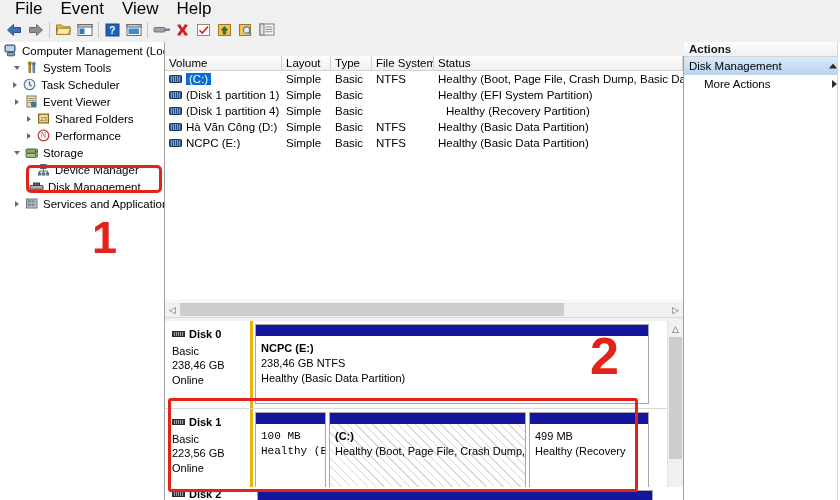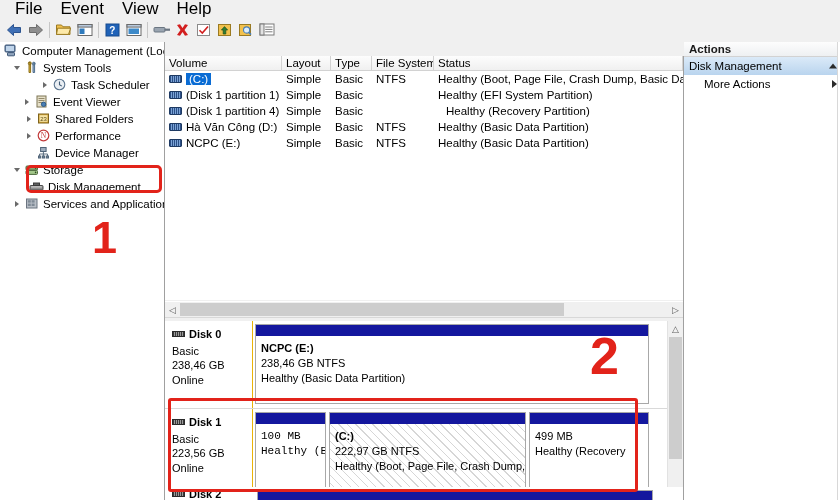--- a/index.html
+++ b/index.html
@@ -88,21 +88,21 @@
 
   
   .splitter{position:absolute;left:0;top:261px;width:518px;height:4px;background:#f0f0f0;border-top:1px solid #d8d8d8;}
 
   
   .dgv{position:absolute;left:0;top:265px;width:518px;height:193px;background:#fff;overflow:hidden;}
   .dgv-inner{position:absolute;left:0;top:0;width:503px;height:193px;overflow:hidden;}
   .diskrow{display:flex;height:88px;box-sizing:border-box;border-bottom:1px solid #d9d9d9;}
   .disk-label{
     width:88px;flex:0 0 88px;padding:6px 0 0 7px;box-sizing:border-box;
-    font-size:11px;line-height:14.5px;background:#fff;border-right:1px solid #eab308;
+    font-size:11px;line-height:14.5px;background:#fff;border-right:3px solid #eab308;
   }
   .disk-label .dl-title{display:flex;align-items:center;font-weight:bold;margin-bottom:2px;}
   .dico{
     width:13px;height:6px;flex:0 0 13px;margin-right:4px;
     background:repeating-linear-gradient(90deg,#3a3a3a 0 1px,#9a9a9a 1px 2px);
     border:1px solid #2a2a2a;box-sizing:border-box;
   }
   .disk-parts{flex:1;display:flex;padding:3px 2px 4px 2px;box-sizing:border-box;background:#fff;gap:3px;}
   .part{
     position:relative;border:1px solid #a8a8a8;box-sizing:border-box;background:#fff;
@@ -263,34 +263,34 @@
         <svg width="14" height="13" viewBox="0 0 14 13">
             <path d="M4 1.5 L5.6 1.5 L5.6 11.5 L4 11.5 Z" fill="#d9b23a" stroke="#8c6f18"></path>
             <circle cx="4.8" cy="2.3" r="1.5" fill="none" stroke="#8c6f18"></circle>
             <path d="M8 2 L9.6 2 L9.6 11.5 L8 11.5 Z" fill="#9fb7cf" stroke="#4e6d8c"></path>
             <circle cx="8.8" cy="2.6" r="1.4" fill="none" stroke="#4e6d8c"></circle>
           </svg>
       </span>
       <span class="tlbl">System Tools</span>
     </div>
 
-    <div class="tnode" style="padding-left:22px;margin-left:16px;">
+    <div class="tnode" style="padding-left:8px;">
       <span class="exp">
           <i class="chev chev-r"></i>
         </span>
       <span class="tico">
         <svg width="13" height="13" viewBox="0 0 13 13">
             <circle cx="6.5" cy="6.5" r="5.3" fill="#e9eef3" stroke="#5d7690" stroke-width="1.1"></circle>
             <path d="M6.5 3.4 V6.7 L8.8 8.1" fill="none" stroke="#3f5a75" stroke-width="1.1"></path>
           </svg>
       </span>
       <span class="tlbl">Task Scheduler</span>
     </div>
 
-    <div class="tnode" style="padding-left:20px;">
+    <div class="tnode" style="padding-left:10px;">
       <span class="exp">
           <i class="chev chev-r"></i>
         </span>
       <span class="tico">
         <svg width="13" height="13" viewBox="0 0 13 13">
             <rect x="2" y="1" width="9" height="11" fill="#e6e0c9" stroke="#7d7455"></rect>
             <path d="M3.5 3.5 H9.5 M3.5 5.5 H9.5 M3.5 7.5 H8" stroke="#8a8060" stroke-width="0.9"></path>
             <circle cx="8.6" cy="9.3" r="2.2" fill="#4a7fb5" stroke="#2e5a86"></circle>
           </svg>
       </span>
@@ -315,48 +315,48 @@
       <span class="exp">
           <i class="chev chev-r"></i>
         </span>
       <span class="tico">
         <svg width="13" height="13" viewBox="0 0 13 13">
             <circle cx="6.5" cy="6.5" r="5.3" fill="#fff" stroke="#c23b3b" stroke-width="1.2"></circle>
             <text x="6.5" y="9.2" font-family="Liberation Serif, serif" font-size="7.5" fill="#c23b3b" text-anchor="middle">N</text>
           </svg>
       </span>
       <span class="tlbl">Performance</span>
+    </div>
+
+    <div class="tnode" style="padding-left:10px;">
+      <span class="exp">
+          <i class="chev chev-d"></i>
+        </span>
+      <span class="tico">
+        <svg width="14" height="13" viewBox="0 0 14 13">
+            <rect x="1" y="3" width="11.5" height="4.2" rx="1" fill="#86a86f" stroke="#4d6a3d"></rect>
+            <rect x="1" y="7.4" width="11.5" height="4" rx="1" fill="#a3c78a" stroke="#4d6a3d"></rect>
+            <circle cx="10.6" cy="5.1" r="0.8" fill="#2c4420"></circle>
+            <circle cx="10.6" cy="9.4" r="0.8" fill="#2c4420"></circle>
+          </svg>
+      </span>
+      <span class="tlbl">Storage</span>
     </div>
 
     <div class="tnode" style="padding-left:35px;">
       <span class="tico">
         <svg width="13" height="13" viewBox="0 0 13 13">
             <rect x="3.6" y="1.5" width="5.5" height="4" fill="#9fadbd" stroke="#4f6377"></rect>
             <path d="M6.4 5.5 V8 M2.5 8 H10.5 M2.5 8 V10 M6.4 8 V10 M10.5 8 V10" stroke="#4f6377" stroke-width="0.9" fill="none"></path>
             <rect x="1.5" y="10" width="2.2" height="2" fill="#7f8fa1" stroke="#4f6377"></rect>
             <rect x="5.4" y="10" width="2.2" height="2" fill="#7f8fa1" stroke="#4f6377"></rect>
             <rect x="9.3" y="10" width="2.2" height="2" fill="#7f8fa1" stroke="#4f6377"></rect>
           </svg>
       </span>
       <span class="tlbl">Device Manager</span>
-    </div>
-
-    <div class="tnode" style="padding-left:10px;">
-      <span class="exp">
-          <i class="chev chev-d"></i>
-        </span>
-      <span class="tico">
-        <svg width="14" height="13" viewBox="0 0 14 13">
-            <rect x="1" y="3" width="11.5" height="4.2" rx="1" fill="#86a86f" stroke="#4d6a3d"></rect>
-            <rect x="1" y="7.4" width="11.5" height="4" rx="1" fill="#a3c78a" stroke="#4d6a3d"></rect>
-            <circle cx="10.6" cy="5.1" r="0.8" fill="#2c4420"></circle>
-            <circle cx="10.6" cy="9.4" r="0.8" fill="#2c4420"></circle>
-          </svg>
-      </span>
-      <span class="tlbl">Storage</span>
     </div>
 
     <div class="tnode" style="padding-left:28px;">
       <span class="tico">
         <svg width="16" height="12" viewBox="0 0 16 12">
             <rect x="1" y="4.5" width="13" height="4.5" rx="0.8" fill="#8e8e8e" stroke="#4d4d4d"></rect>
             <rect x="2.2" y="5.4" width="10.6" height="1" fill="#d8d8d8"></rect>
             <rect x="4.5" y="2" width="6" height="2.5" fill="#5f5f5f" stroke="#3a3a3a"></rect>
             <rect x="2.4" y="9" width="2.4" height="1.6" fill="#6f6f6f"></rect>
             <rect x="10" y="9" width="2.4" height="1.6" fill="#6f6f6f"></rect>
@@ -500,21 +500,20 @@
               <div class="pbody">
                 <div class="pname"></div>
                 <div>100 MB</div>
                 <div>Healthy (EFI !</div>
               </div>
             </div>
             <div class="part hatched" style="width:197px;">
               <div class="cap"></div>
               <div class="pbody">
                 <div class="pname">(C:)</div>
-                <div>222,97 GB NTFS</div>
                 <div>Healthy (Boot, Page File, Crash Dump, E</div>
               </div>
             </div>
             <div class="part" style="width:120px;">
               <div class="cap"></div>
               <div class="pbody">
                 <div class="pname"></div>
                 <div>499 MB</div>
                 <div>Healthy (Recovery</div>
               </div>

